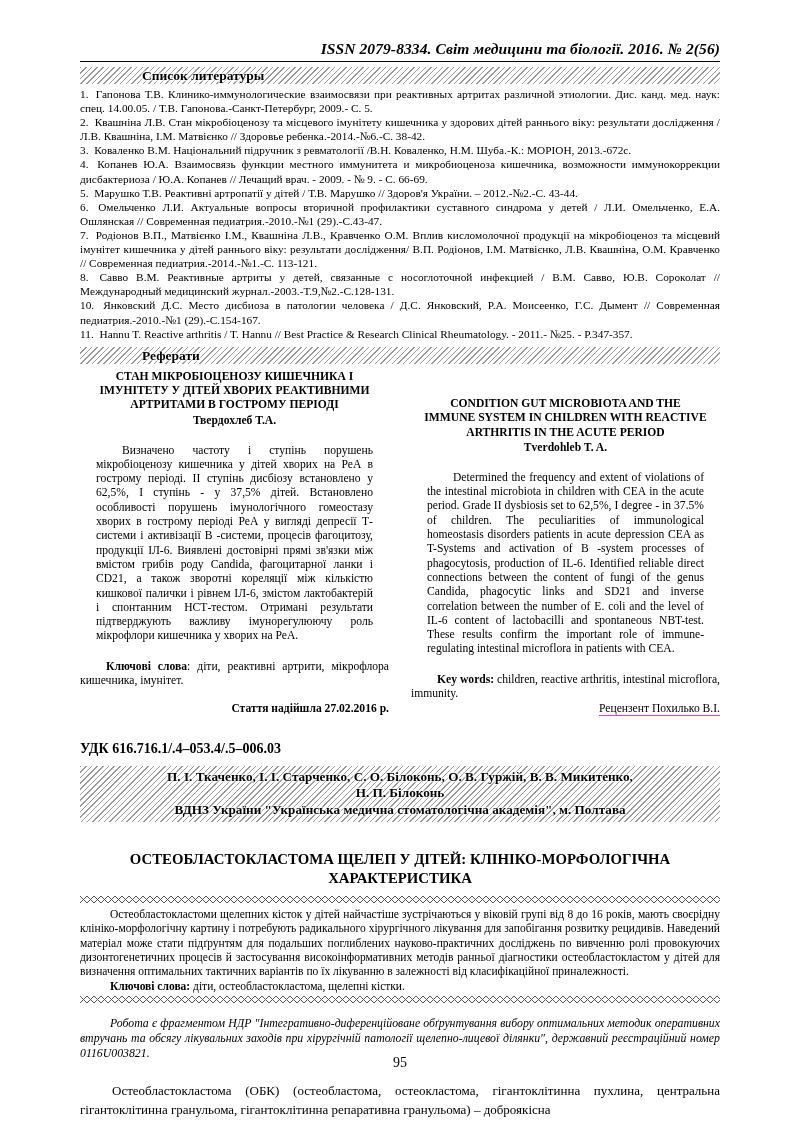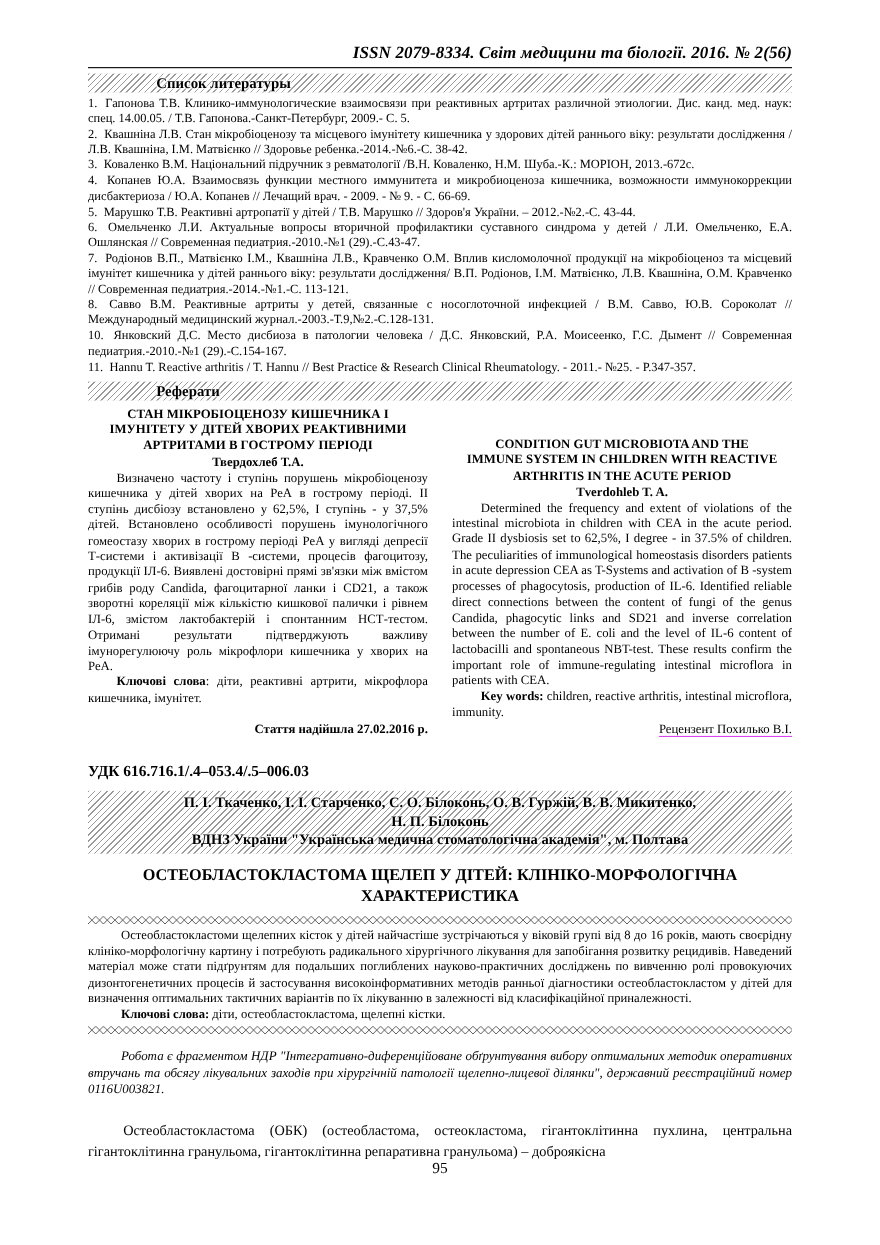--- a/index.html
+++ b/index.html
@@ -102,21 +102,21 @@
     text-transform: uppercase;
   }
   .abs-author {
     text-align: center;
     font-weight: bold;
     font-size: 11.6px;
     line-height: 15px;
   }
   .abs-body {
     text-indent: 26px;
-    margin: 0;
+    margin: 16px;
   }
   .abs-kw {
     text-indent: 26px;
     margin: 0;
   }
   .abs-kw b { font-weight: bold; }
   .abs-foot {
     text-align: right;
     margin-top: 1px;
   }
@@ -149,21 +149,21 @@
       0 0 2px #fff, 0 0 2px #fff, 0 0 2px #fff,
       0 0 3px #fff, 0 0 3px #fff;
   }
 
   
   .art-title {
     text-align: center;
     font-weight: bold;
     font-size: 14.8px;
     line-height: 19px;
-    margin-top: 11px;
+    margin-top: 28px;
     margin-bottom: 8px;
   }
 
   
   .zigzag {
     height: 7px;
     width: 100%;
     background-repeat: repeat-x;
     background-size: 7px 7px;
     background-image:

